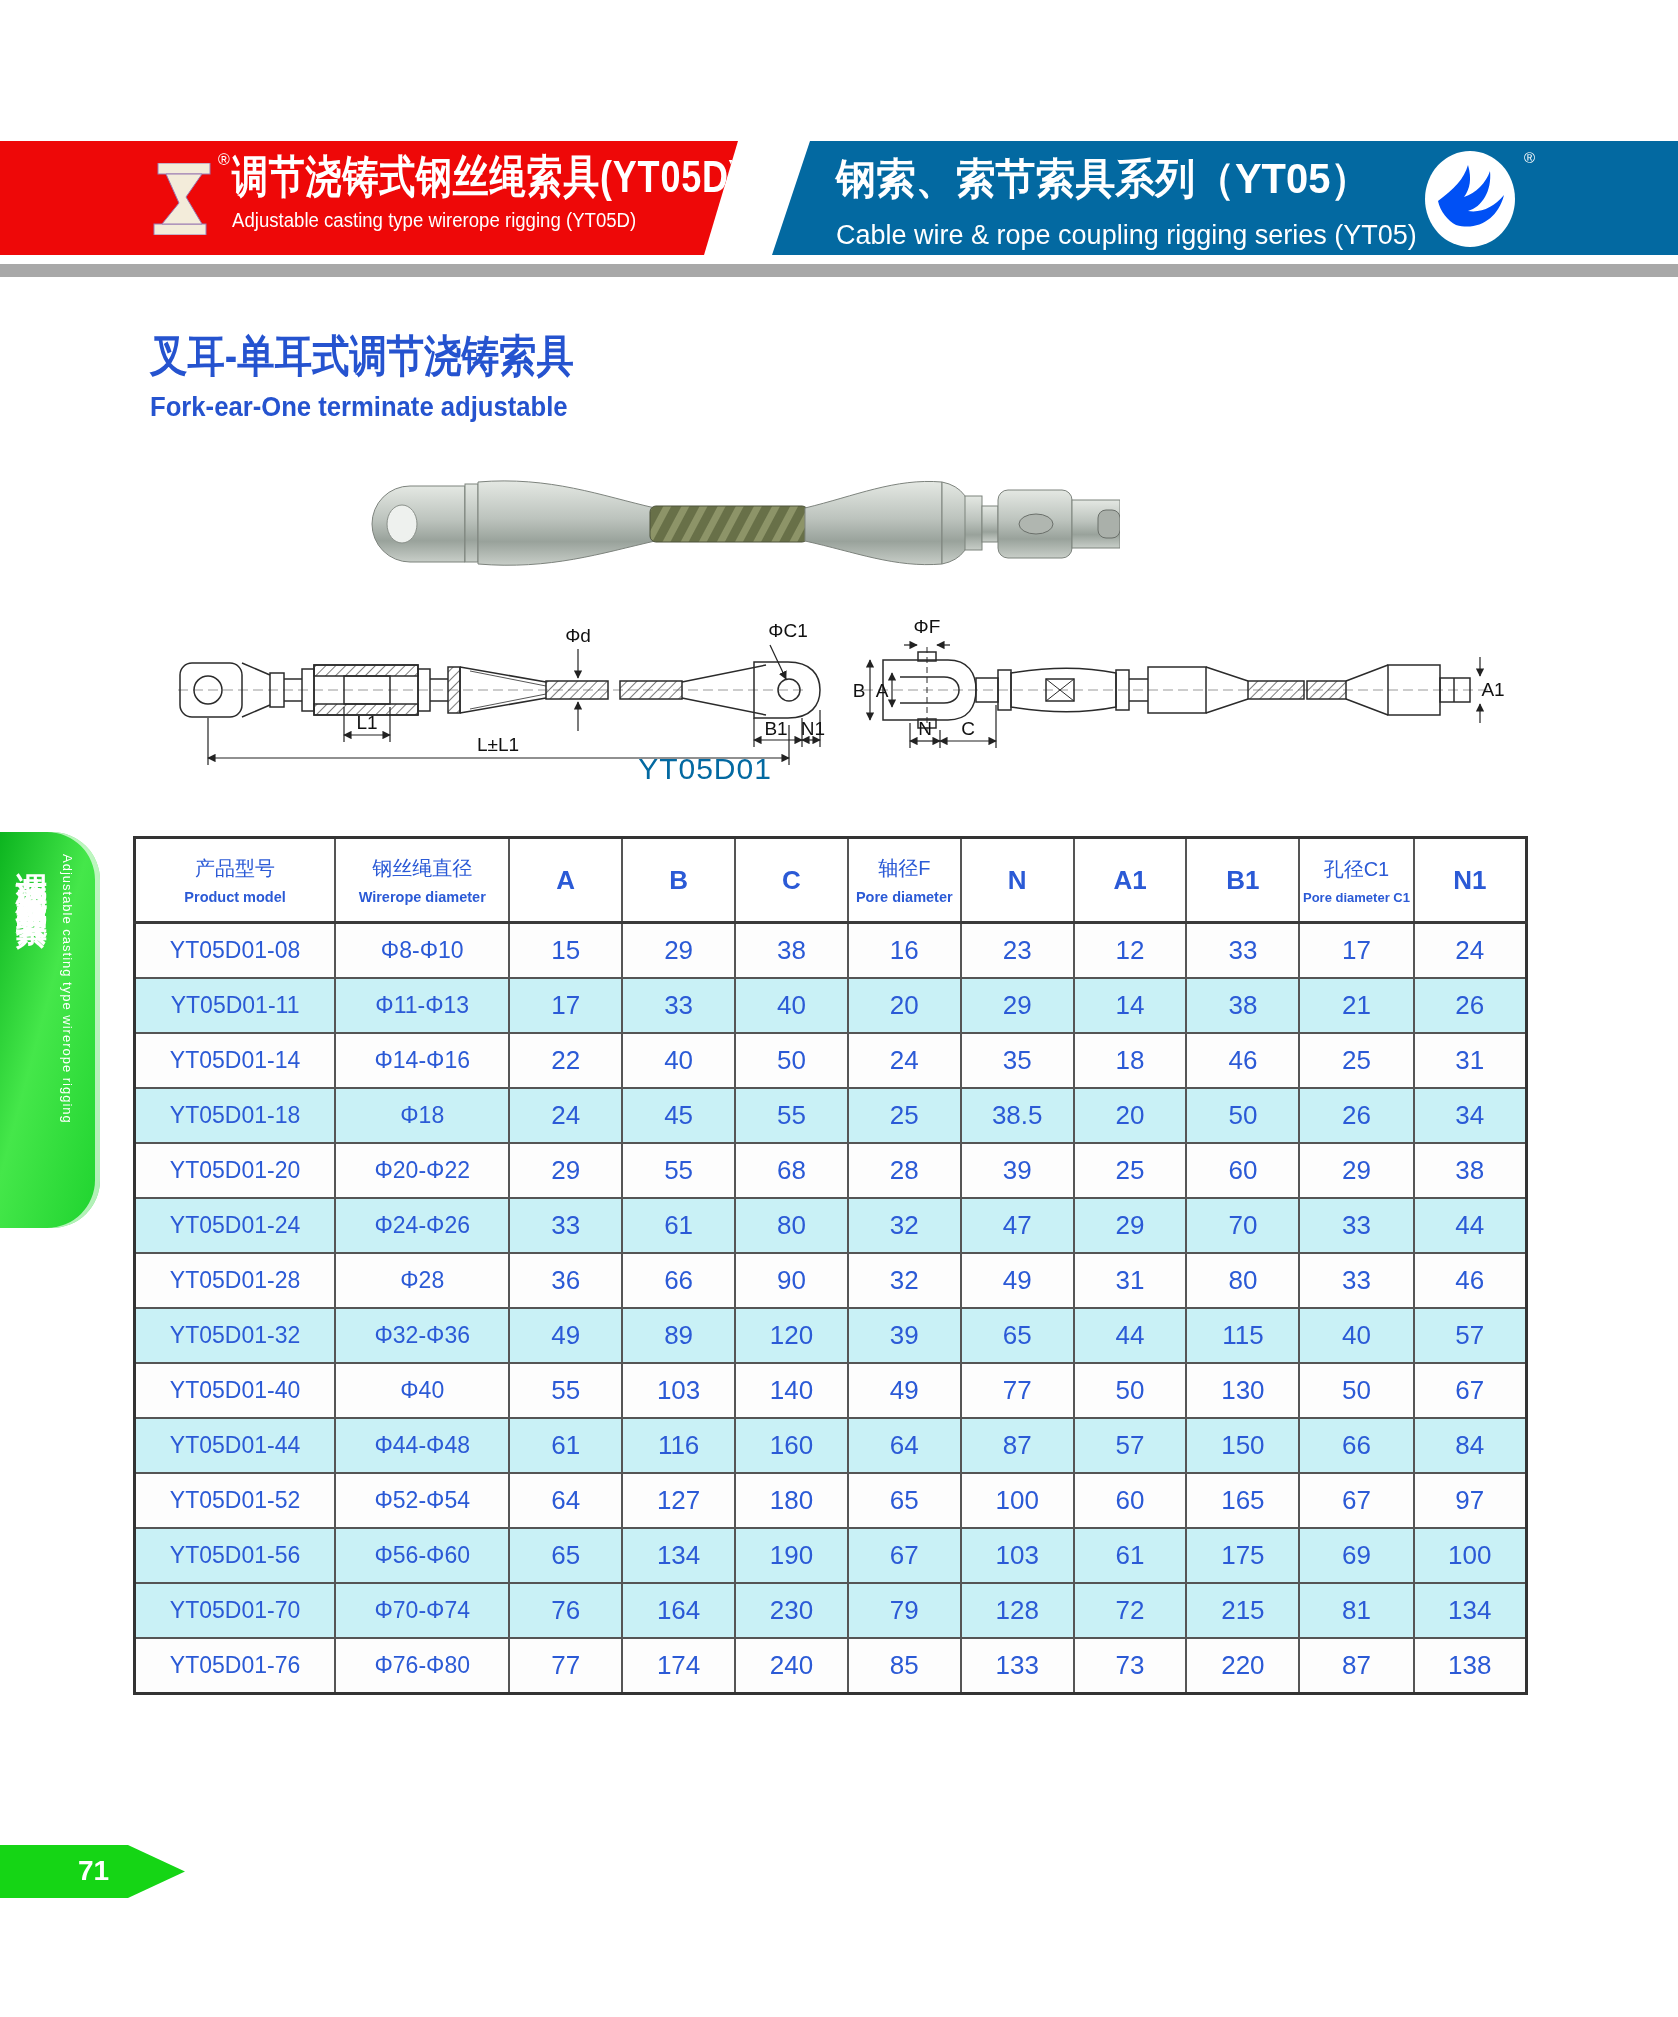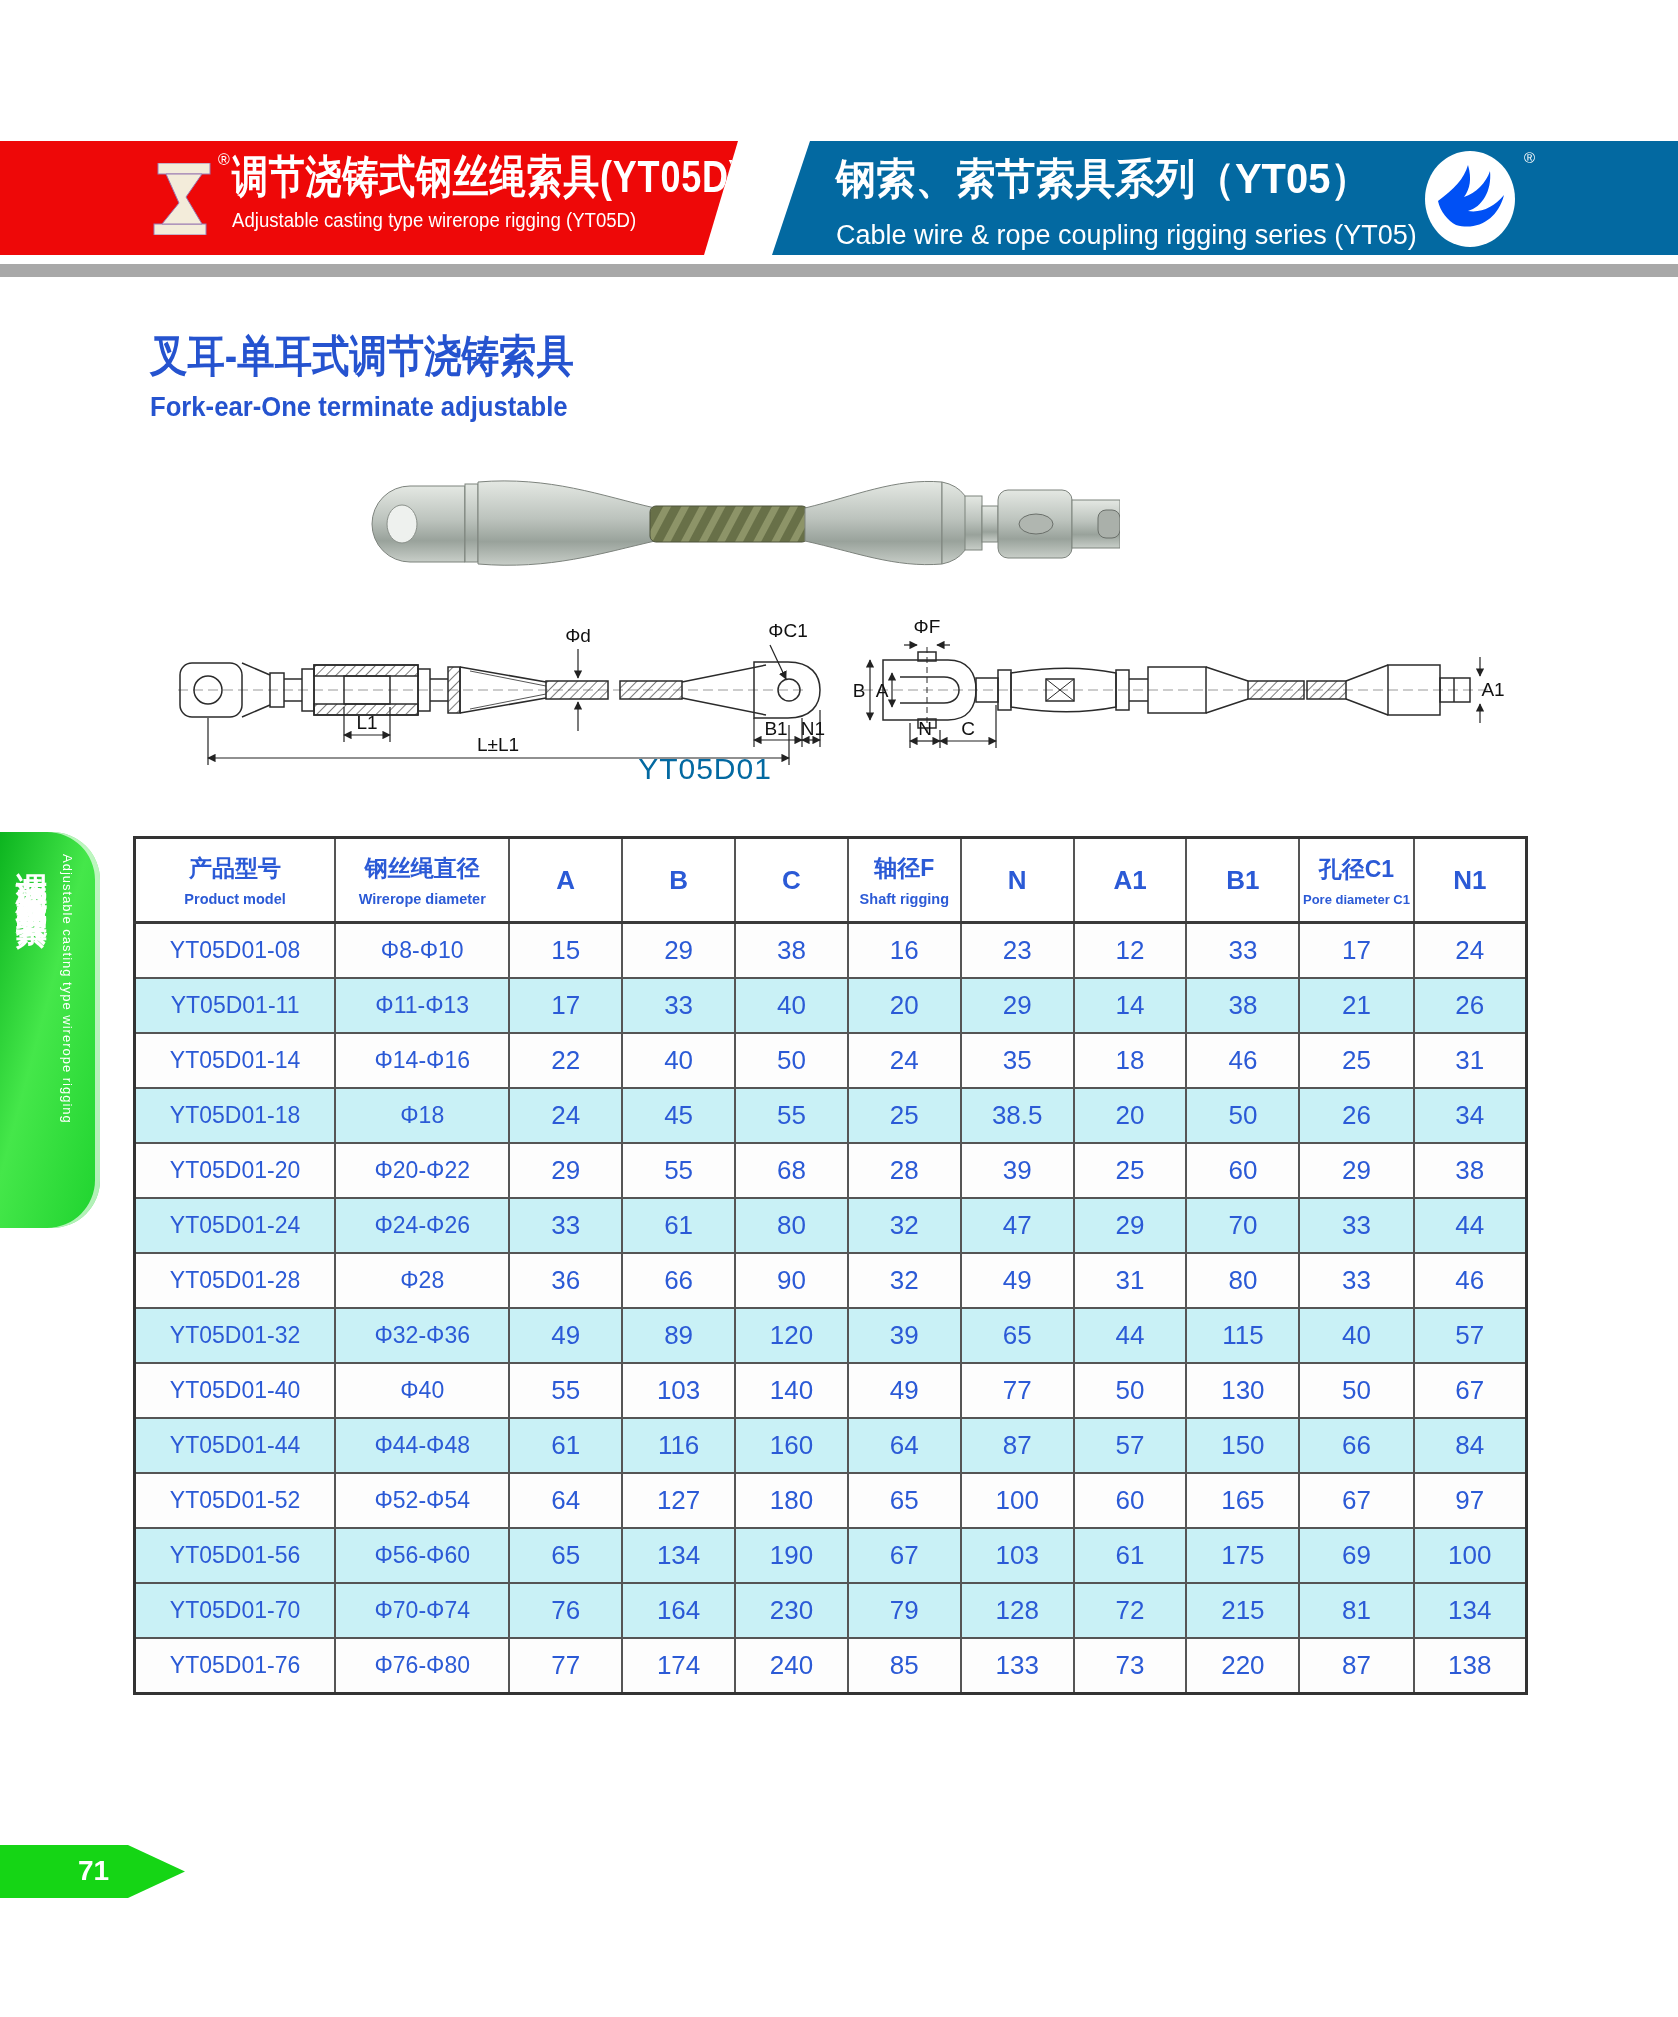--- a/index.html
+++ b/index.html
@@ -49,21 +49,21 @@
   
   .spec-table{position:absolute;left:133px;top:836px;width:1395px;border-collapse:collapse;
     table-layout:fixed;color:#2b5ad6;}
   .spec-table th,.spec-table td{border:2px solid #555;text-align:center;vertical-align:middle;
     overflow:hidden;white-space:nowrap;}
   .spec-table{border:3px solid #333;}
   .spec-table thead th{height:80px;background:#fff;border-bottom:3px solid #3a3a3a;}
   .spec-table tbody td{height:51px;font-size:26px;}
   .spec-table tbody td:first-child{font-size:23px;}
   .spec-table tbody td:nth-child(2){font-size:23px;}
-  .th-zh{font-size:23px;font-weight:bold;}
+  .th-zh{font-size:20px;font-weight:normal;}
   .th-letter{font-size:26px;font-weight:bold;}
   .th-en{font-size:14.5px;margin-top:7px;}
   .row-cyan td{background:#c9f1f6;}
   .row-white td{background:#fdfdfd;}
 
   
   .page-num{position:absolute;left:0;top:1845px;width:185px;height:53px;background:#15d515;
     clip-path:polygon(0 0,128px 0,185px 50%,128px 100%,0 100%);}
   .page-num span{position:absolute;left:78px;top:10px;font-size:28px;font-weight:bold;color:#fff;}
 
@@ -286,21 +286,21 @@
             <div class="th-letter">A</div>
           </th>
         <th>
             <div class="th-letter">B</div>
           </th>
         <th>
             <div class="th-letter">C</div>
           </th>
         <th>
           <div class="th-zh">轴径F</div>
-            <div class="th-en">Shaft rigging</div>
+            <div class="th-en">Pore diameter</div>
           </th>
         <th>
             <div class="th-letter">N</div>
           </th>
         <th>
             <div class="th-letter">A1</div>
           </th>
         <th>
             <div class="th-letter">B1</div>
           </th>

